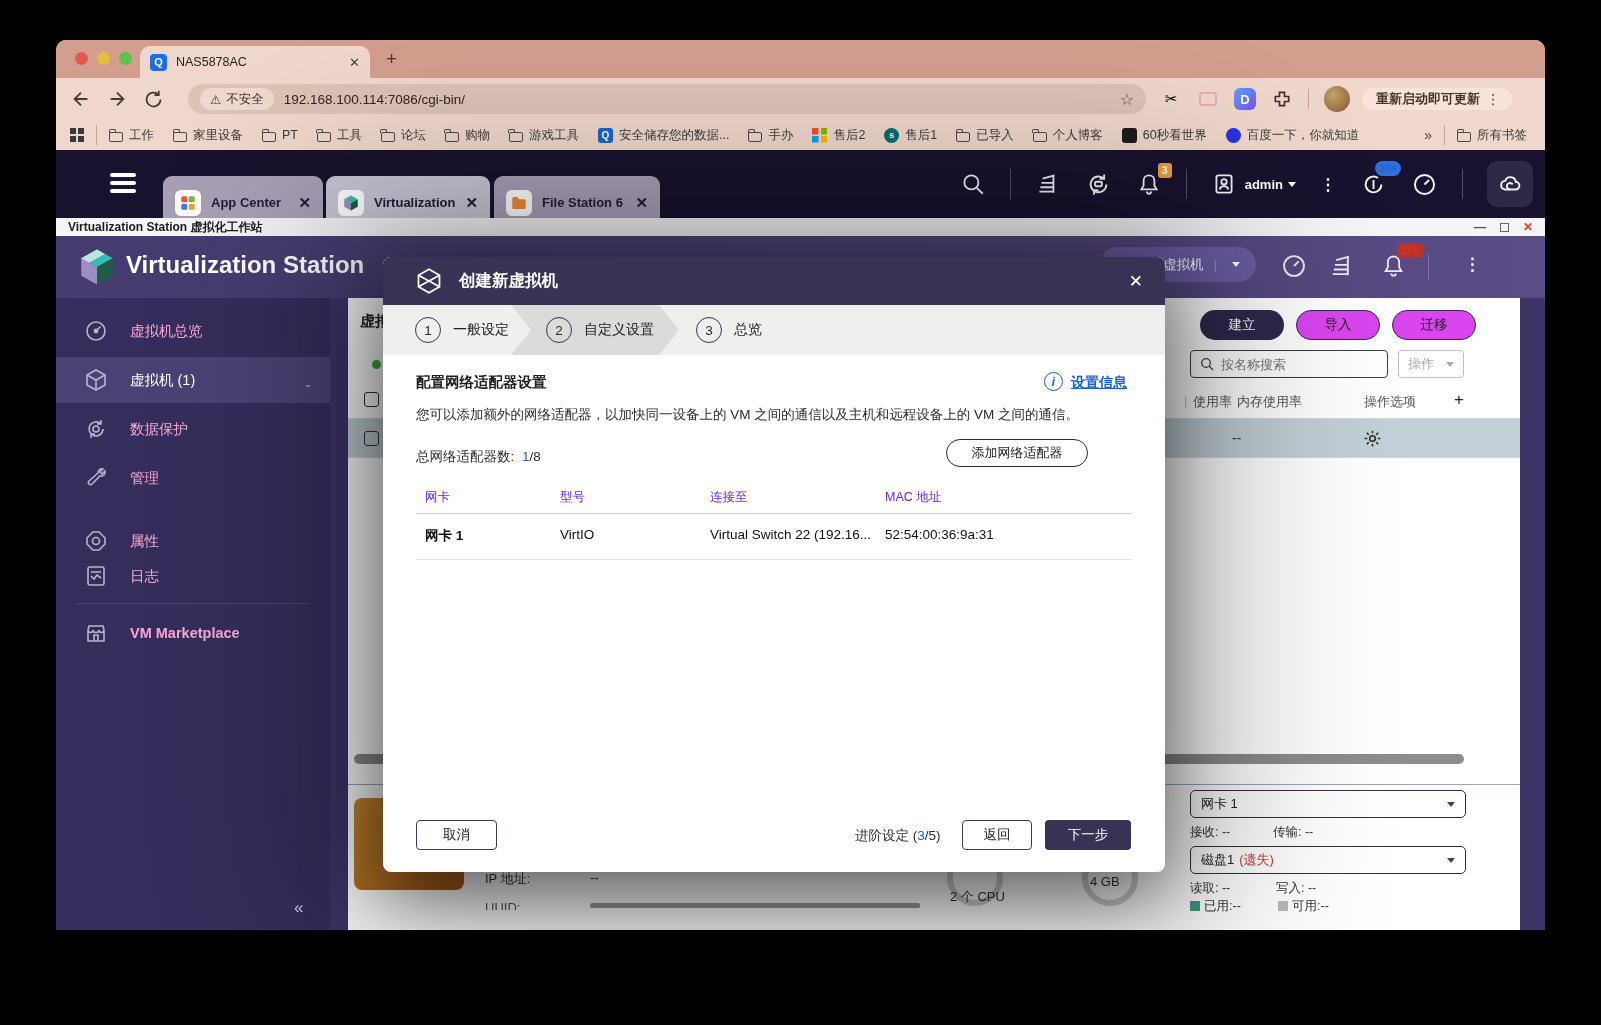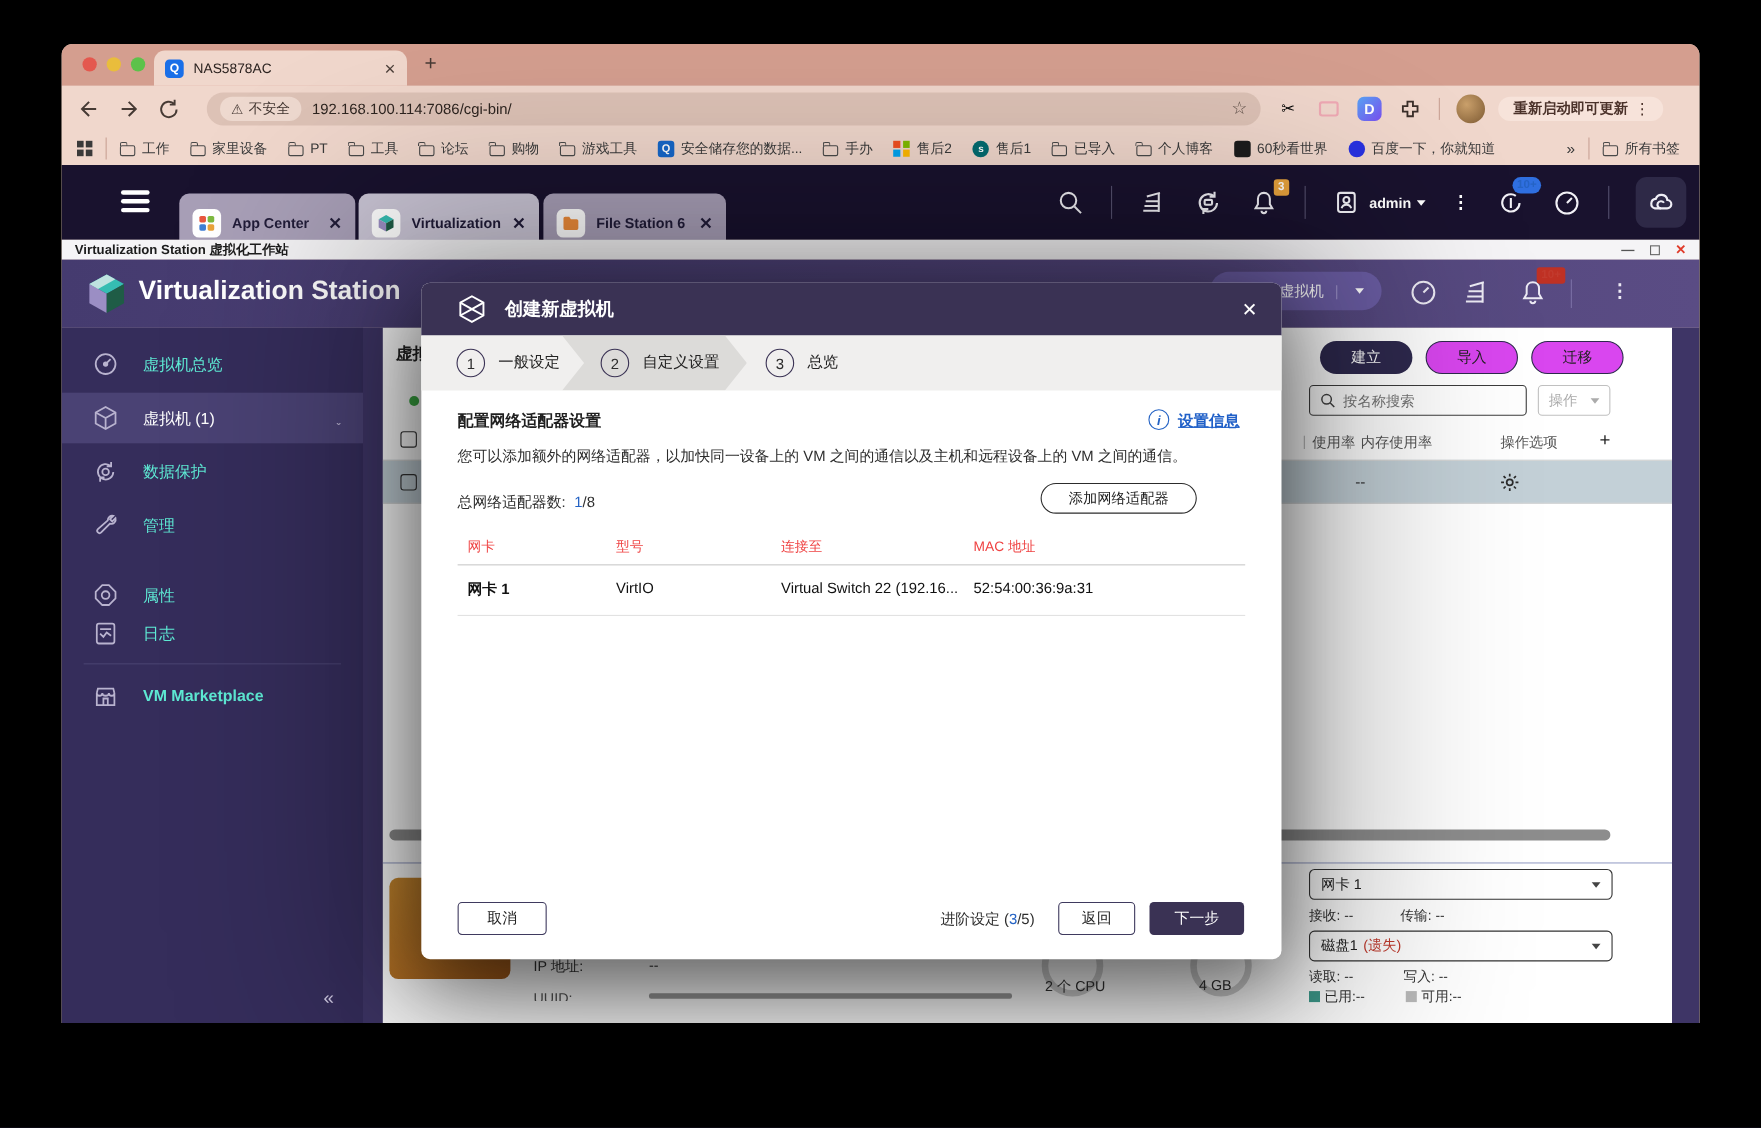--- a/index.html
+++ b/index.html
@@ -115,21 +115,21 @@
             background:#6b5da4; color:#fff; font-size:13.5px; display:flex; align-items:center;
             justify-content:flex-end; padding-right:16px; gap:10px; }
   .vmpill .sep { color:#9a8fc5; }
   .ahicon { position:absolute; top:16px; display:flex; }
   .ahicon svg { stroke:#eceaf4; fill:none; stroke-width:1.6; }
 
   .appbody { position:absolute; left:0; top:258px; right:0; bottom:0; background:#3e3566; }
   .sidebar { position:absolute; left:0; top:0; width:274px; bottom:0; background:#352d5b; }
   .sitem { position:absolute; left:0; width:274px; height:46px; display:flex; align-items:center; }
   .sitem svg { stroke:#b9b3cf; fill:none; stroke-width:1.6; margin-left:28px; }
-  .sitem .lbl { color:#5eead4; font-size:14.5px; margin-left:22px; }
+  .sitem .lbl { color:#f9a8d4; font-size:14.5px; margin-left:22px; }
   .sitem.active { background:#4a4274; }
   .sitem.active .lbl { color:#fff; }
   .schev { margin-left:auto; margin-right:20px; color:#cfc9e2; font-size:12px; }
   .sdiv { position:absolute; left:20px; right:20px; height:1px; background:#4a4371; }
   .collapse { position:absolute; left:238px; bottom:12px; color:#cfc9e2; font-size:17px; letter-spacing:-2px; }
 
   
   .panel { position:absolute; left:292px; top:0; right:25px; bottom:0; background:#fff; overflow:hidden; }
   .ptitle { position:absolute; left:12px; top:14px; font-size:15px; font-weight:bold; color:#222; }
   .gdot { position:absolute; left:24px; top:62px; width:9px; height:9px; border-radius:50%; background:#3cab44; }
@@ -181,21 +181,21 @@
   .infoi { position:absolute; left:661px; top:115px; width:19px; height:19px; border-radius:50%;
            border:1.8px solid #2563c4; color:#2563c4; font-size:12px; font-weight:bold; display:flex;
            align-items:center; justify-content:center; font-style:italic; }
   .infolink { position:absolute; left:688px; top:117px; font-size:14px; color:#2060c8; font-weight:bold;
               text-decoration:underline; }
   .mdesc { position:absolute; left:33px; top:149px; font-size:13.5px; color:#2d2d2d; }
   .mcount { position:absolute; left:33px; top:191px; font-size:13.5px; color:#2d2d2d; }
   .addbtn { position:absolute; left:563px; top:182px; width:142px; height:28px; border:1.4px solid #2c2c2c;
             border-radius:14px; background:#fff; font-size:13px; color:#1c1c1c; display:flex;
             align-items:center; justify-content:center; }
-  .mth { position:absolute; top:232px; font-size:12.5px; color:#ef4444; }
+  .mth { position:absolute; top:232px; font-size:12.5px; color:#6d28d9; }
   .mtd { position:absolute; top:270px; font-size:13.5px; color:#111; }
   .mtline { position:absolute; left:33px; right:33px; height:1px; background:#c9c9c9; }
   .mfoot-btn { position:absolute; top:563px; height:30px; border-radius:4px; font-size:13.5px;
                display:flex; align-items:center; justify-content:center; }
   .mfoot-btn.line { border:1.4px solid #3f3a5e; background:#fff; color:#222; }
   .mfoot-btn.solid { background:#3a3254; color:#fff; }
   .advtxt { position:absolute; top:570px; font-size:13.5px; color:#2d2d2d; }
 </style>
 </head>
 <body>
@@ -585,21 +585,21 @@
       <div class="thumb"></div>
       <span class="dtxt" style="left:137px;top:572px;">IP 地址:</span>
       <span class="dtxt" style="left:242px;top:572px;">--</span>
       <div class="abs" style="left:137px;top:602px;width:560px;height:10px;overflow:hidden;">
         <span class="dtxt" style="left:0;top:0;color:#555;">UUID:</span>
         <span class="abs" style="left:105px;top:3px;width:330px;height:5px;background:#9a9a9a;border-radius:2px;"></span>
       </div>
       <div class="gauge" style="left:599px;top:552px;"></div>
       <div class="gauge" style="left:734px;top:552px;"></div>
       <span class="dtxt" style="left:602px;top:590px;">2 个 CPU</span>
-      <span class="dtxt" style="left:742px;top:590px;">4 GB</span>
+      <span class="dtxt" style="left:742px;top:576px;">4 GB</span>
 
       <div class="dd" style="top:492px;">
         <span>网卡 1</span>
         <span class="caret"></span>
       </div>
       <span class="dtxt" style="left:842px;top:526px;font-size:12.5px;">接收: --</span>
       <span class="dtxt" style="left:925px;top:526px;font-size:12.5px;">传输: --</span>
       <div class="dd" style="top:548px;">
         <span>磁盘1</span>
         <span class="red" style="margin-left:5px;">(遗失)</span>

